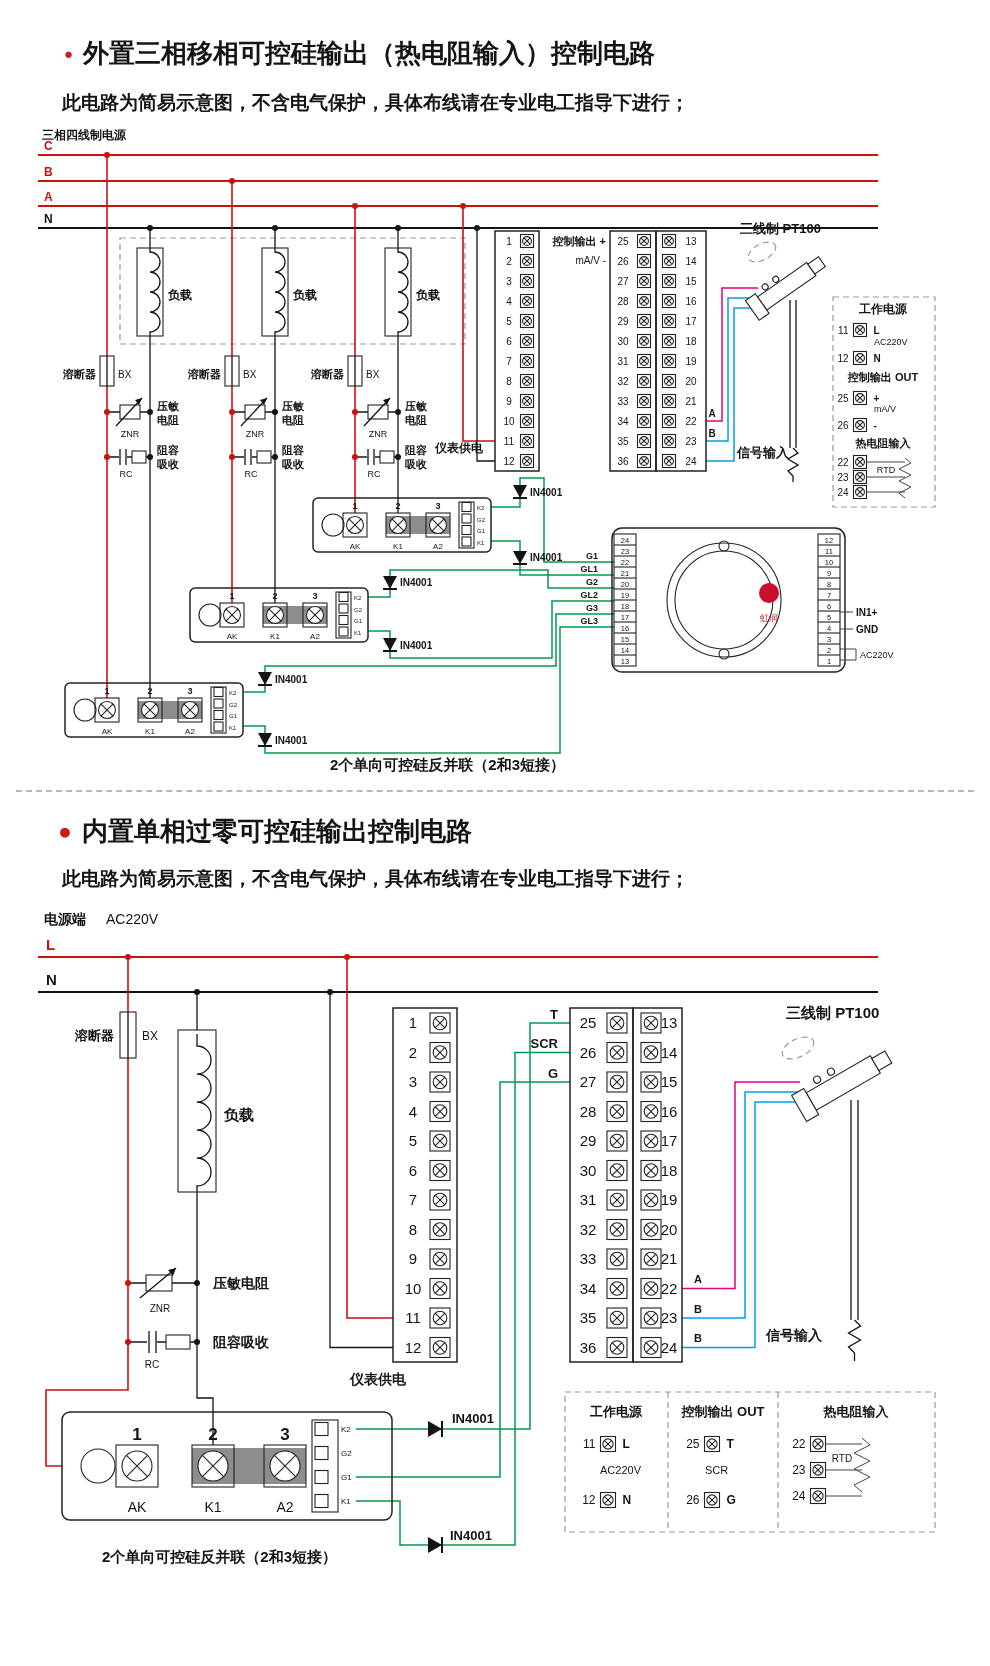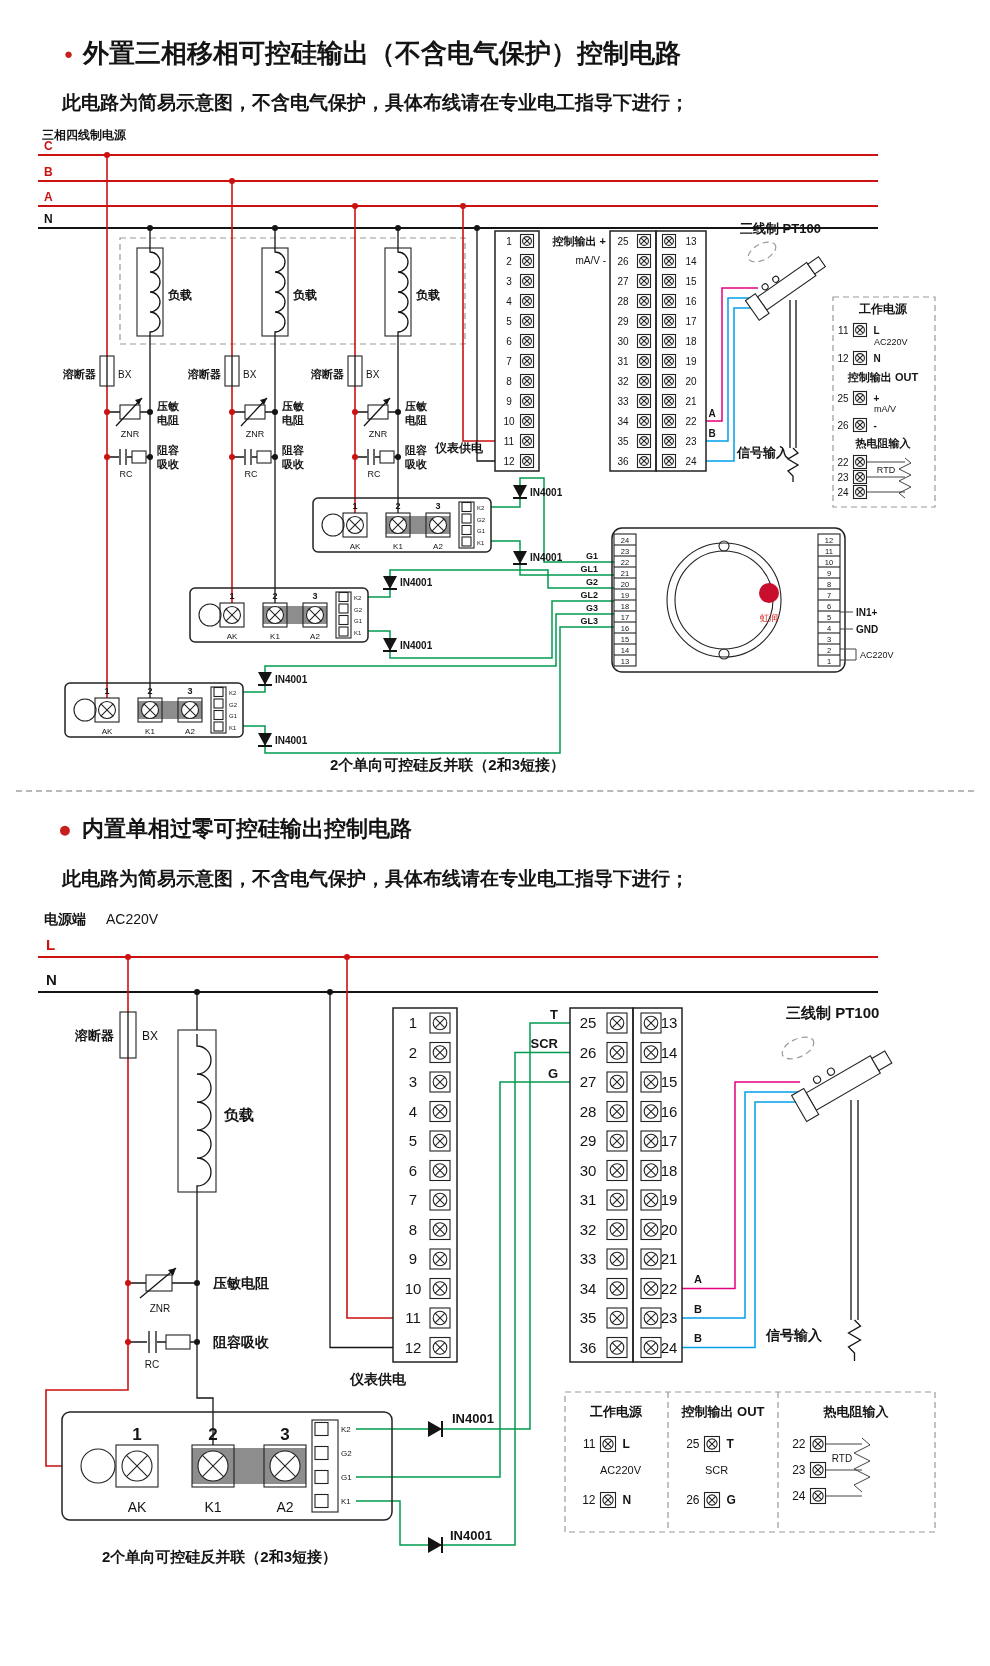--- a/index.html
+++ b/index.html
@@ -31,31 +31,31 @@
   .comp2{stroke:#222;stroke-width:1.5;fill:none}
   .compw{stroke:#222;stroke-width:1.1;fill:#fff}
   .dash{stroke:#999;stroke-width:1.2;fill:none;stroke-dasharray:6 4}
   .thin{stroke:#444;stroke-width:1;fill:none}
 </style>
 </head>
 <body>
 
 <div class="hdr" style="left:64px;top:36px">
   <span class="bullet" style="font-size:15px">●</span>
-  <span style="font-size:26px">外置三相移相可控硅输出（不含电气保护）控制电路</span>
+  <span style="font-size:26px">外置三相移相可控硅输出（热电阻输入）控制电路</span>
 </div>
 <div class="hdr" style="left:62px;top:90px;font-size:19px">
   <span>此电路为简易示意图，不含电气保护，具体布线请在专业电工指导下进行；</span>
 </div>
 
 <div class="sep" style="top:790px"></div>
 
 <div class="hdr" style="left:58px;top:814px">
   <span class="bullet" style="font-size:23px">●</span>
-  <span style="font-size:22px">内置单相过零可控硅输出控制电路</span>
+  <span style="font-size:26px">内置单相过零可控硅输出控制电路</span>
 </div>
 <div class="hdr" style="left:62px;top:866px;font-size:19px">
   <span>此电路为简易示意图，不含电气保护，具体布线请在专业电工指导下进行；</span>
 </div>
 
 <svg id="diagram" width="990" height="1666" viewBox="0 0 990 1666">
 
   <g>
     <text x="42" y="139" class="t12b">三相四线制电源</text>
 

